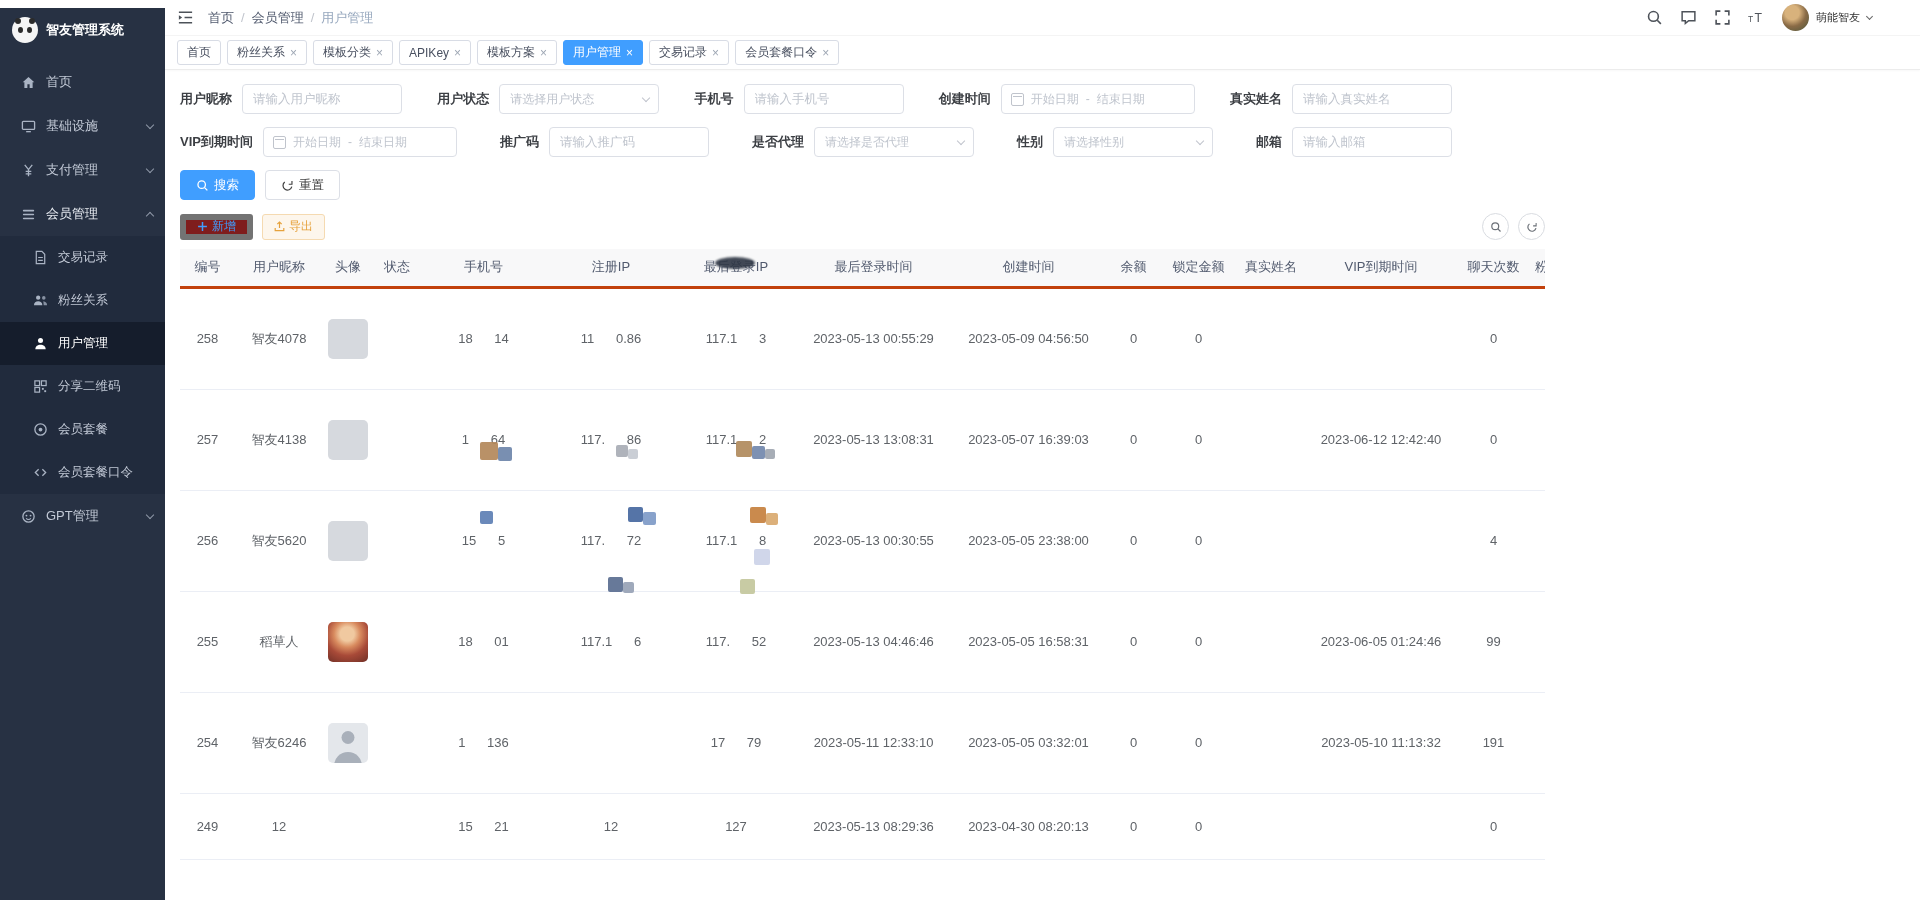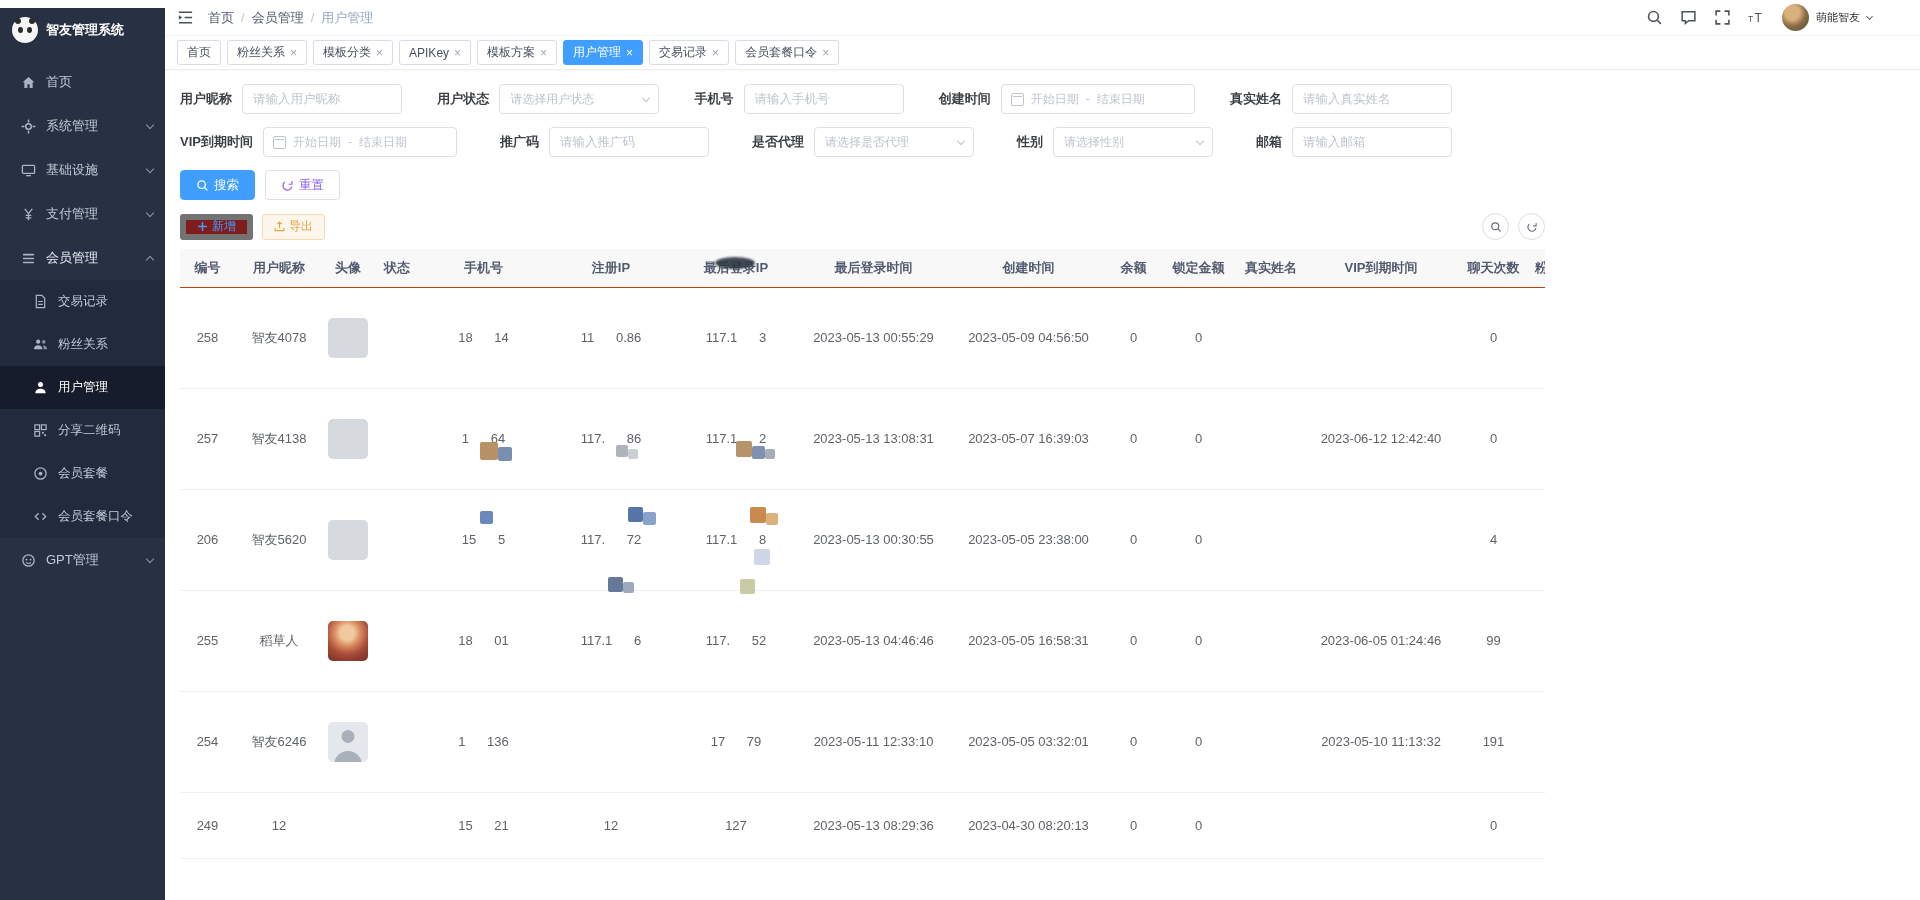--- a/index.html
+++ b/index.html
@@ -64,36 +64,36 @@
 .fctl input::placeholder{color:#bfc4cd}
 .ph{font-size:12px;color:#bfc4cd;white-space:nowrap}
 .sel-caret{width:6px;height:6px;border-right:1.3px solid #c0c4cc;border-bottom:1.3px solid #c0c4cc;transform:rotate(45deg);margin-top:-3px;flex:none}
 .cal-icon{width:13px;height:13px;border:1.2px solid #c0c4cc;border-radius:2px;position:relative;flex:none}
 .cal-icon::before{content:"";position:absolute;left:1px;right:1px;top:2.5px;height:1.2px;background:#c0c4cc}
 
 .btnrow{display:flex;gap:10px;margin-bottom:13px}
 .btn{height:30px;display:inline-flex;align-items:center;gap:5px;padding:0 15px;border-radius:4px;font-size:12.5px;cursor:pointer;border:1px solid transparent;font-family:Liberation Serif, serif}
 .btn svg{width:13px;height:13px}
 .btn-primary{background:#409eff;border-color:#409eff;color:#fff}
-.btn-plain{background:#fff;border-color:#dcdfe6;color:#8b5cf6}
+.btn-plain{background:#fff;border-color:#dcdfe6;color:#404040}
 
 
 .toolrow{display:flex;align-items:center;gap:9px;width:1365px;margin-bottom:9px}
 .btn-mini{height:26px;display:inline-flex;align-items:center;gap:4px;padding:0 11px;border-radius:3px;font-size:12px;cursor:pointer;font-family:inherit}
 .btn-mini svg{width:11px;height:11px}
 .btn-add{background:#7f1d1d;border:6px solid #737373;color:#409eff}
 .btn-export{background:#fdf6ec;border:1px solid #f5dab1;color:#e6a23c}
 .spacer{flex:1}
 .circle-btn{width:27px;height:27px;border-radius:50%;background:#fff;border:1px solid #d9dce1;display:flex;align-items:center;justify-content:center;color:#6b7077;cursor:pointer}
 .circle-btn svg{width:12px;height:12px}
 
 
 .table-wrap{position:relative;width:1365px;overflow:hidden}
 table{table-layout:fixed;width:1441px;border-collapse:collapse}
-thead th{height:38px;background:#f8f8f9;font-size:13px;color:#515a6e;font-weight:bold;text-align:center;white-space:nowrap;border-bottom:1px solid #c2410c}
+thead th{height:38px;background:#f8f8f9;font-size:13px;color:#515a6e;font-weight:normal;text-align:center;white-space:nowrap;border-bottom:3px solid #c2410c}
 tbody td{height:66px;font-size:13px;color:#5f6368;text-align:center;border-bottom:1px solid #ebeef5;white-space:pre;overflow:hidden}
 th:last-child,td:last-child{text-align:left;padding-left:4px}
 .avatar{width:40px;height:40px;border-radius:5px;background:#d6d9de;margin:0 auto;position:relative;overflow:hidden}
 .avatar.k-photo{background:radial-gradient(circle at 48% 30%,#f0c9a0 0 20%,#d88a5e 38%,#a84a38 62%,#6f2f26 100%)}
 .avatar.k-person{background:#e4e7eb}
 .avatar.k-person::before{content:"";position:absolute;left:50%;top:8px;transform:translateX(-50%);width:13px;height:13px;border-radius:50%;background:#a9b0ba}
 .avatar.k-person::after{content:"";position:absolute;left:50%;bottom:-7px;transform:translateX(-50%);width:28px;height:18px;border-radius:14px 14px 0 0;background:#a9b0ba}
 
 
 .mosaics{position:absolute;inset:0;pointer-events:none}
@@ -113,33 +113,20 @@
       <div class="mitem k-top">
         <span class="micon">
           <svg viewBox="0 0 16 16">
             <path d="M8 2.2L1.8 7.6h1.8v6.2h3.2v-4h2.4v4h3.2V7.6h1.8z" fill="currentColor"></path>
           </svg>
         </span>
         <span class="mlabel">首页</span>
 
       </div>
 
-      <div class="mitem k-top">
-        <span class="micon">
-          <svg viewBox="0 0 16 16" fill="currentColor">
-            <circle cx="8" cy="8" r="3" fill="none" stroke="currentColor" stroke-width="1.6"></circle>
-            <rect x="7.2" y="0.6" width="1.6" height="3"></rect>
-            <rect x="7.2" y="12.4" width="1.6" height="3"></rect>
-            <rect x="0.6" y="7.2" width="3" height="1.6"></rect>
-            <rect x="12.4" y="7.2" width="3" height="1.6"></rect>
-          </svg>
-        </span>
-        <span class="mlabel">系统管理</span>
-        <span class="chev k-down"></span>
-      </div>
 
       <div class="mitem k-top">
         <span class="micon">
           <svg viewBox="0 0 16 16" fill="none" stroke="currentColor" stroke-width="1.4">
             <rect x="1.5" y="2.5" width="13" height="8.5" rx="1"></rect>
             <path d="M5.5 13.5h5"></path>
           </svg>
         </span>
         <span class="mlabel">基础设施</span>
         <span class="chev k-down"></span>
@@ -566,21 +553,21 @@
               <td>2023-05-07 16:39:03</td>
               <td>0</td>
               <td>0</td>
               <td></td>
               <td>2023-06-12 12:42:40</td>
               <td>0</td>
               <td></td>
             </tr>
 
             <tr>
-              <td>206</td>
+              <td>256</td>
               <td>智友5620</td>
               <td>
                 <div class="avatar k-gray"></div>
               </td>
               <td>
                 
               </td>
               <td>15      5</td>
               <td>117.      72</td>
               <td>117.1      8</td>

